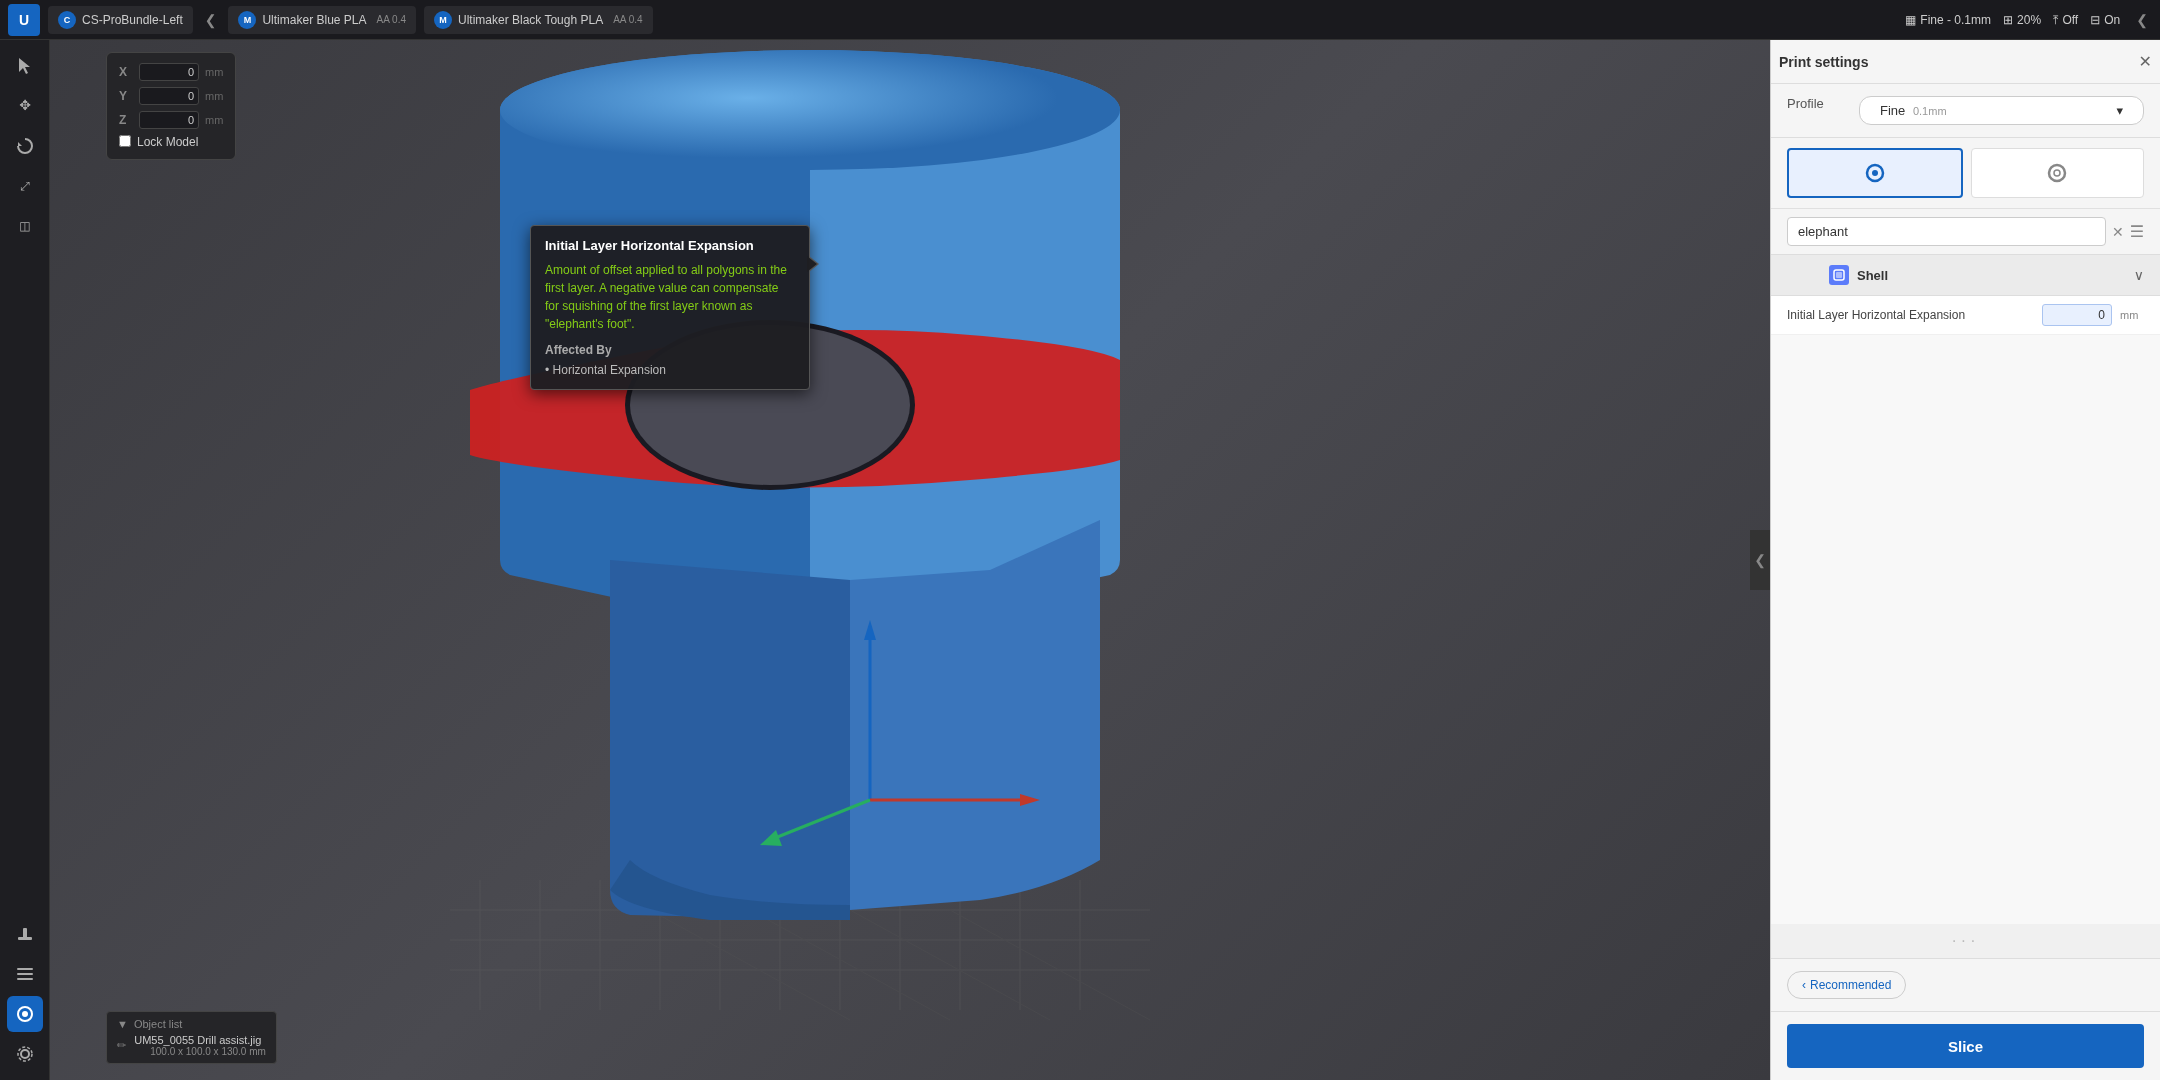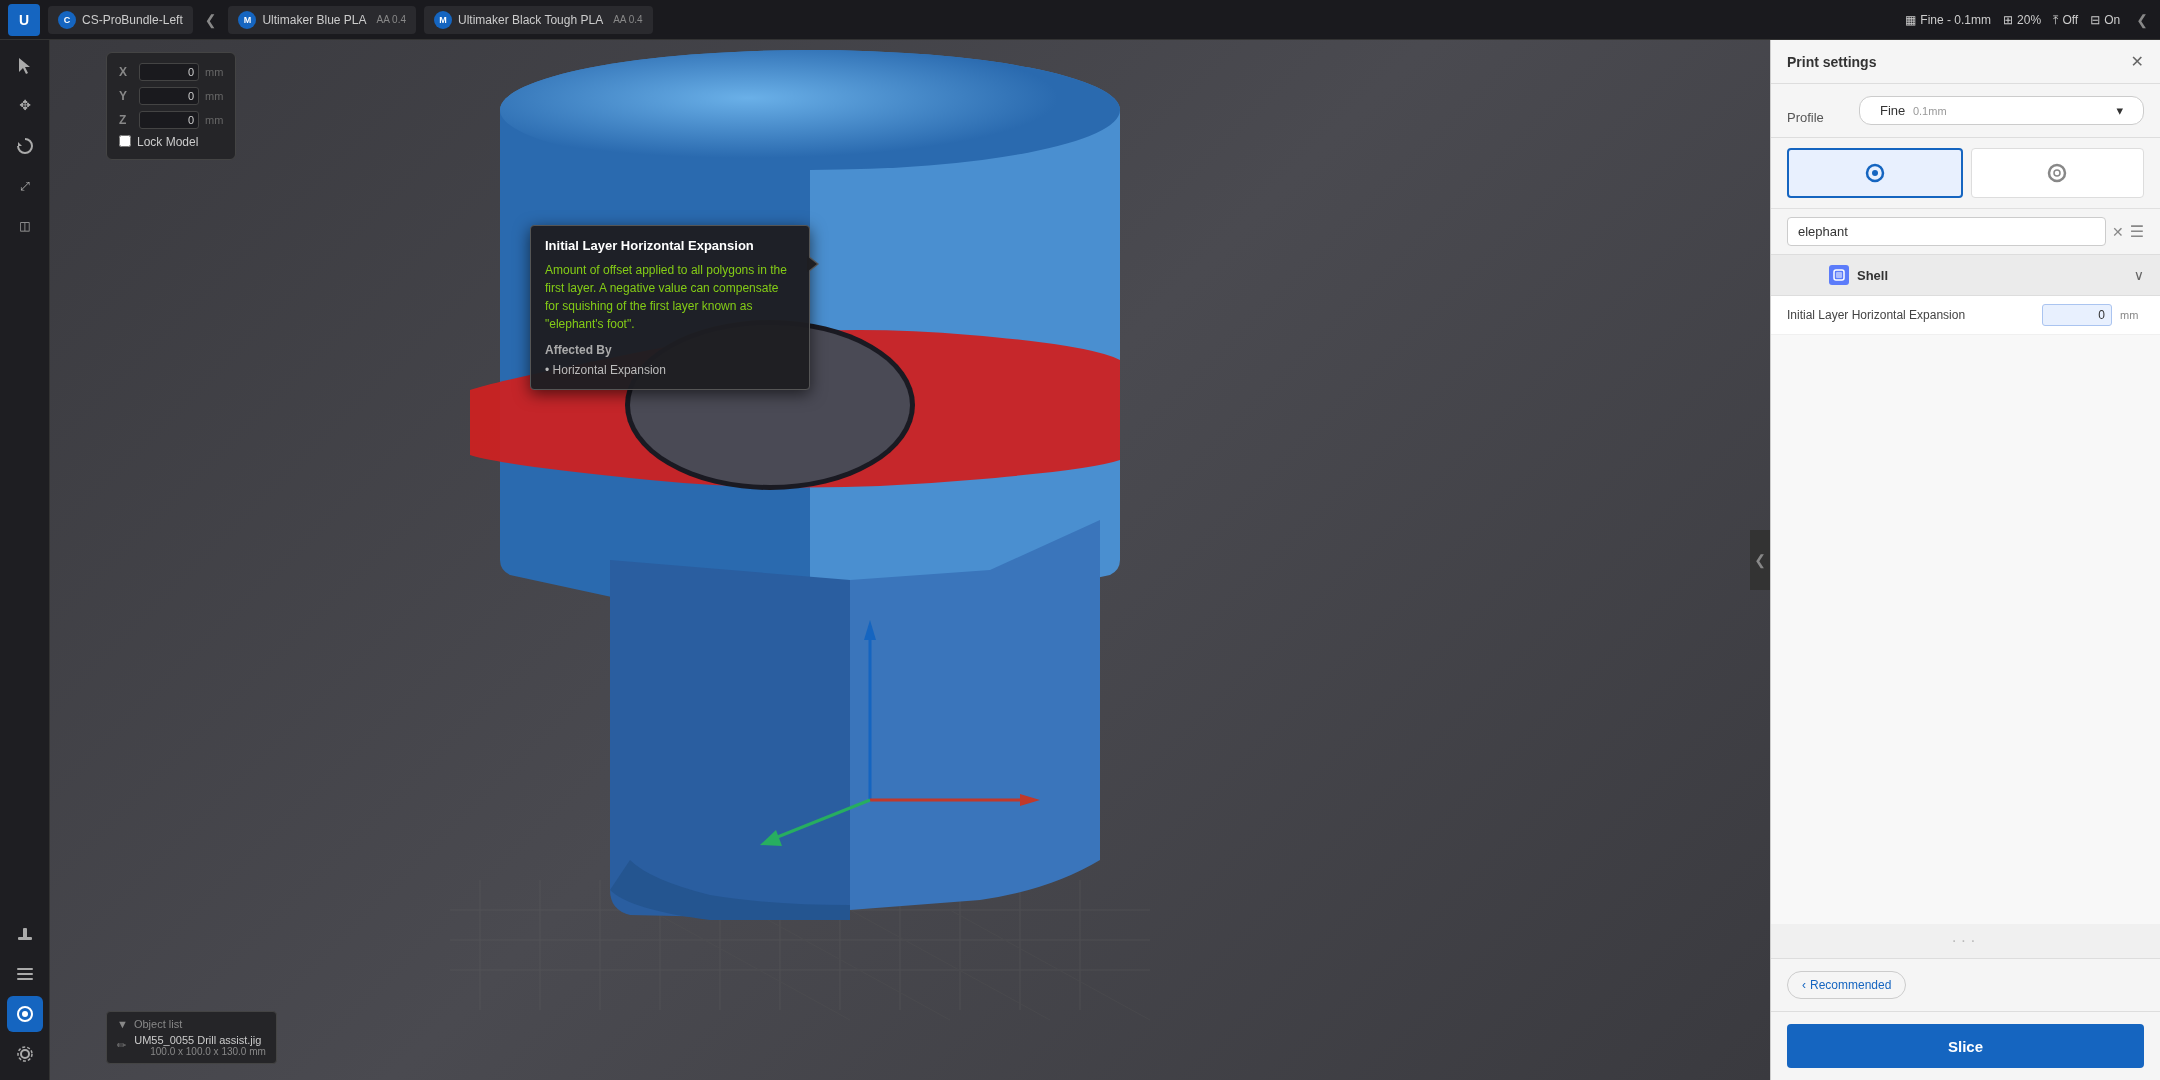--- a/index.html
+++ b/index.html
@@ -227,31 +227,31 @@
       background: #f0f0f0;
       display: flex;
       flex-direction: column;
       border-left: 1px solid #ccc;
       flex-shrink: 0;
     }
 
     .right-panel-header {
       background: #f5f5f5;
       border-bottom: 1px solid #ddd;
-      padding: 12px 16px;
+      padding: 12px 8px;
       display: flex;
       align-items: center;
       justify-content: space-between;
     }
     .panel-title { font-size: 14px; font-weight: 600; color: #333; }
     .panel-close { cursor: pointer; color: #666; font-size: 16px; }
 
     
     .profile-row {
-      display: flex; align-items: flex-end; gap: 12px;
+      display: flex; align-items: flex-start; gap: 12px;
       padding: 12px 16px;
       background: #f5f5f5;
       border-bottom: 1px solid #ddd;
     }
     .profile-label { font-size: 13px; color: #555; width: 60px; }
     .profile-select {
       flex: 1;
       background: white;
       border: 1px solid #ccc;
       border-radius: 12px;

